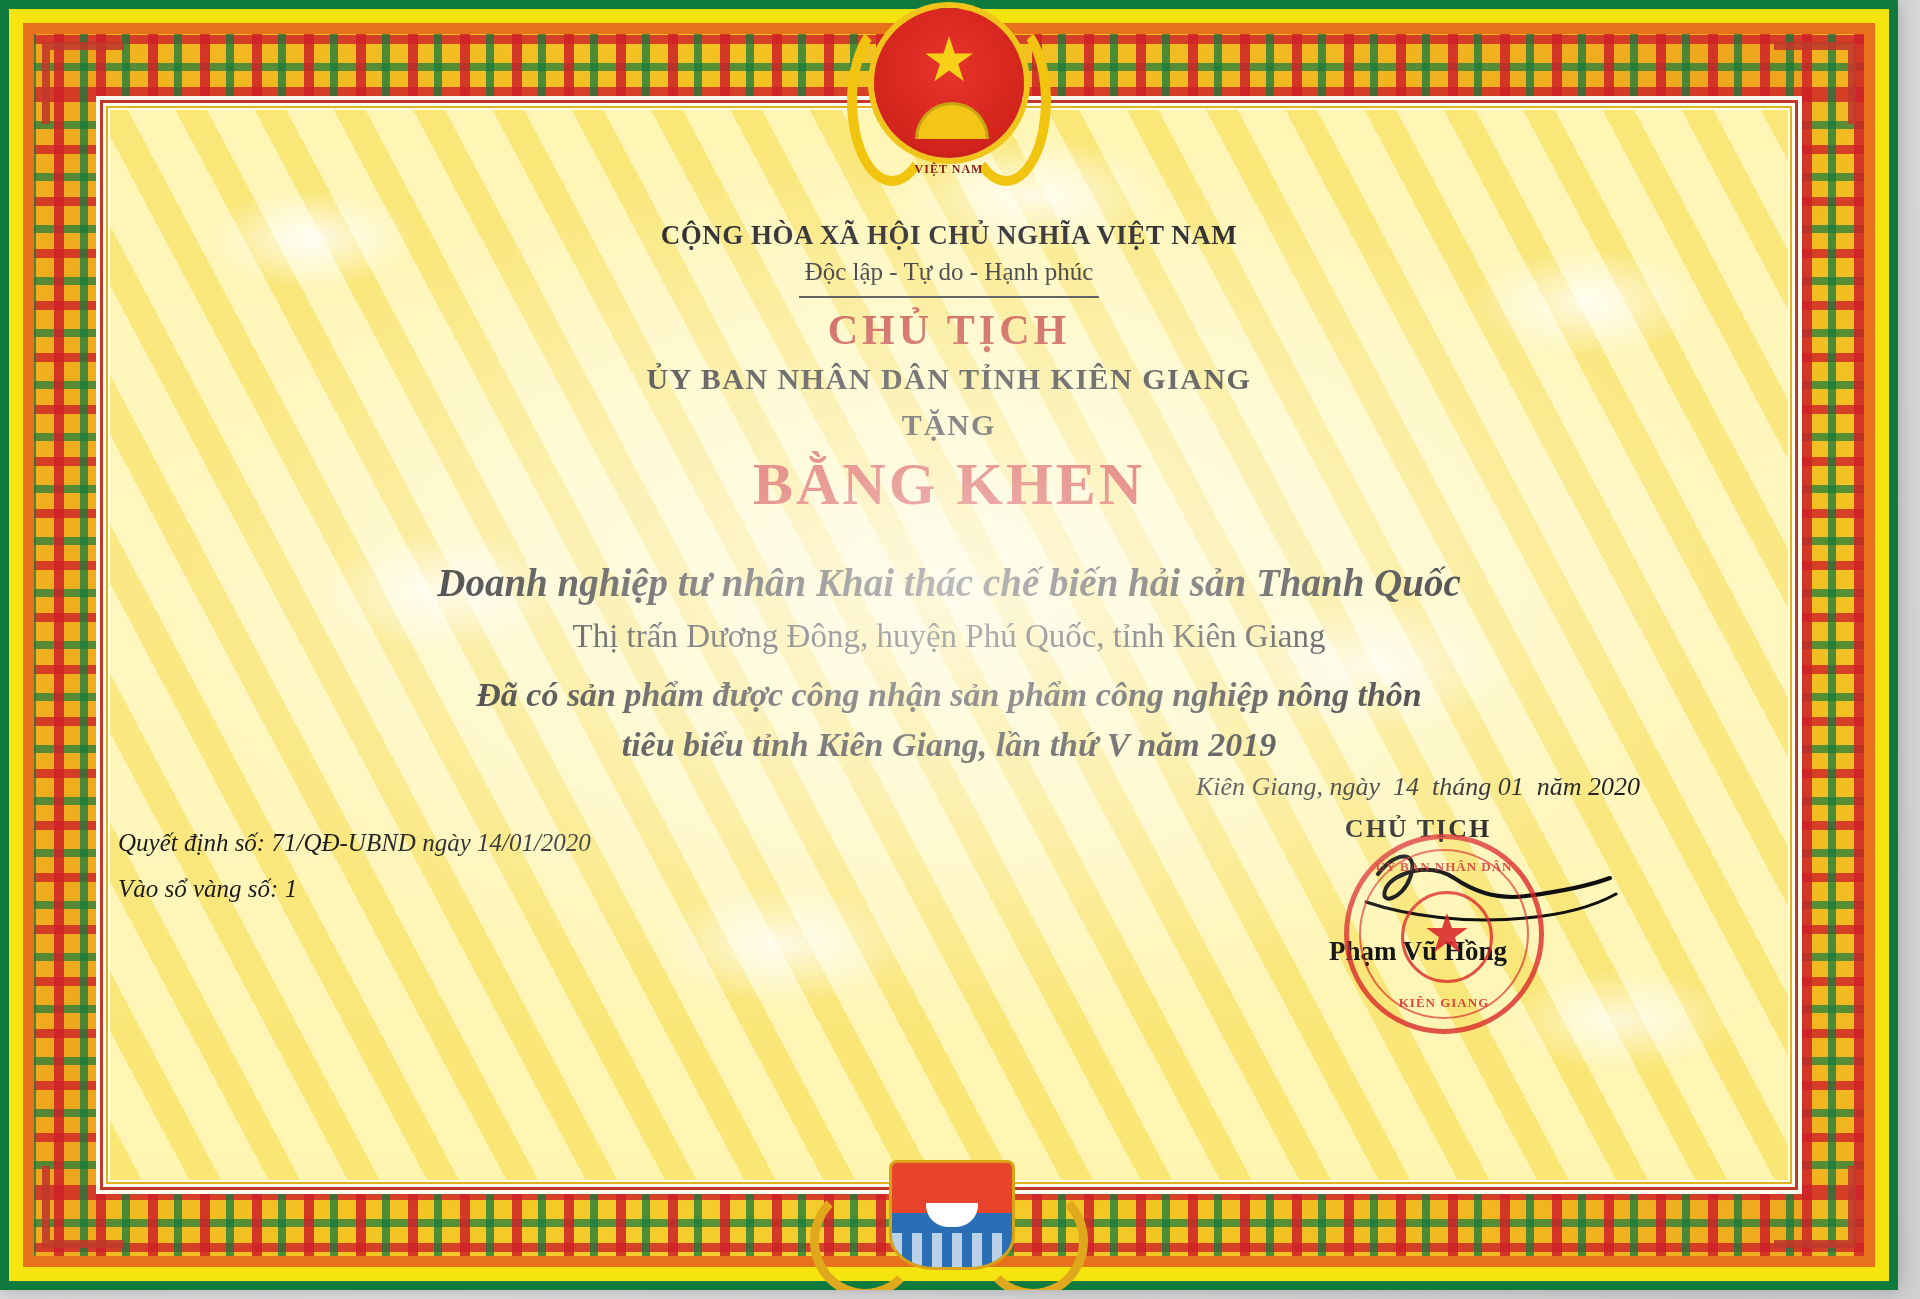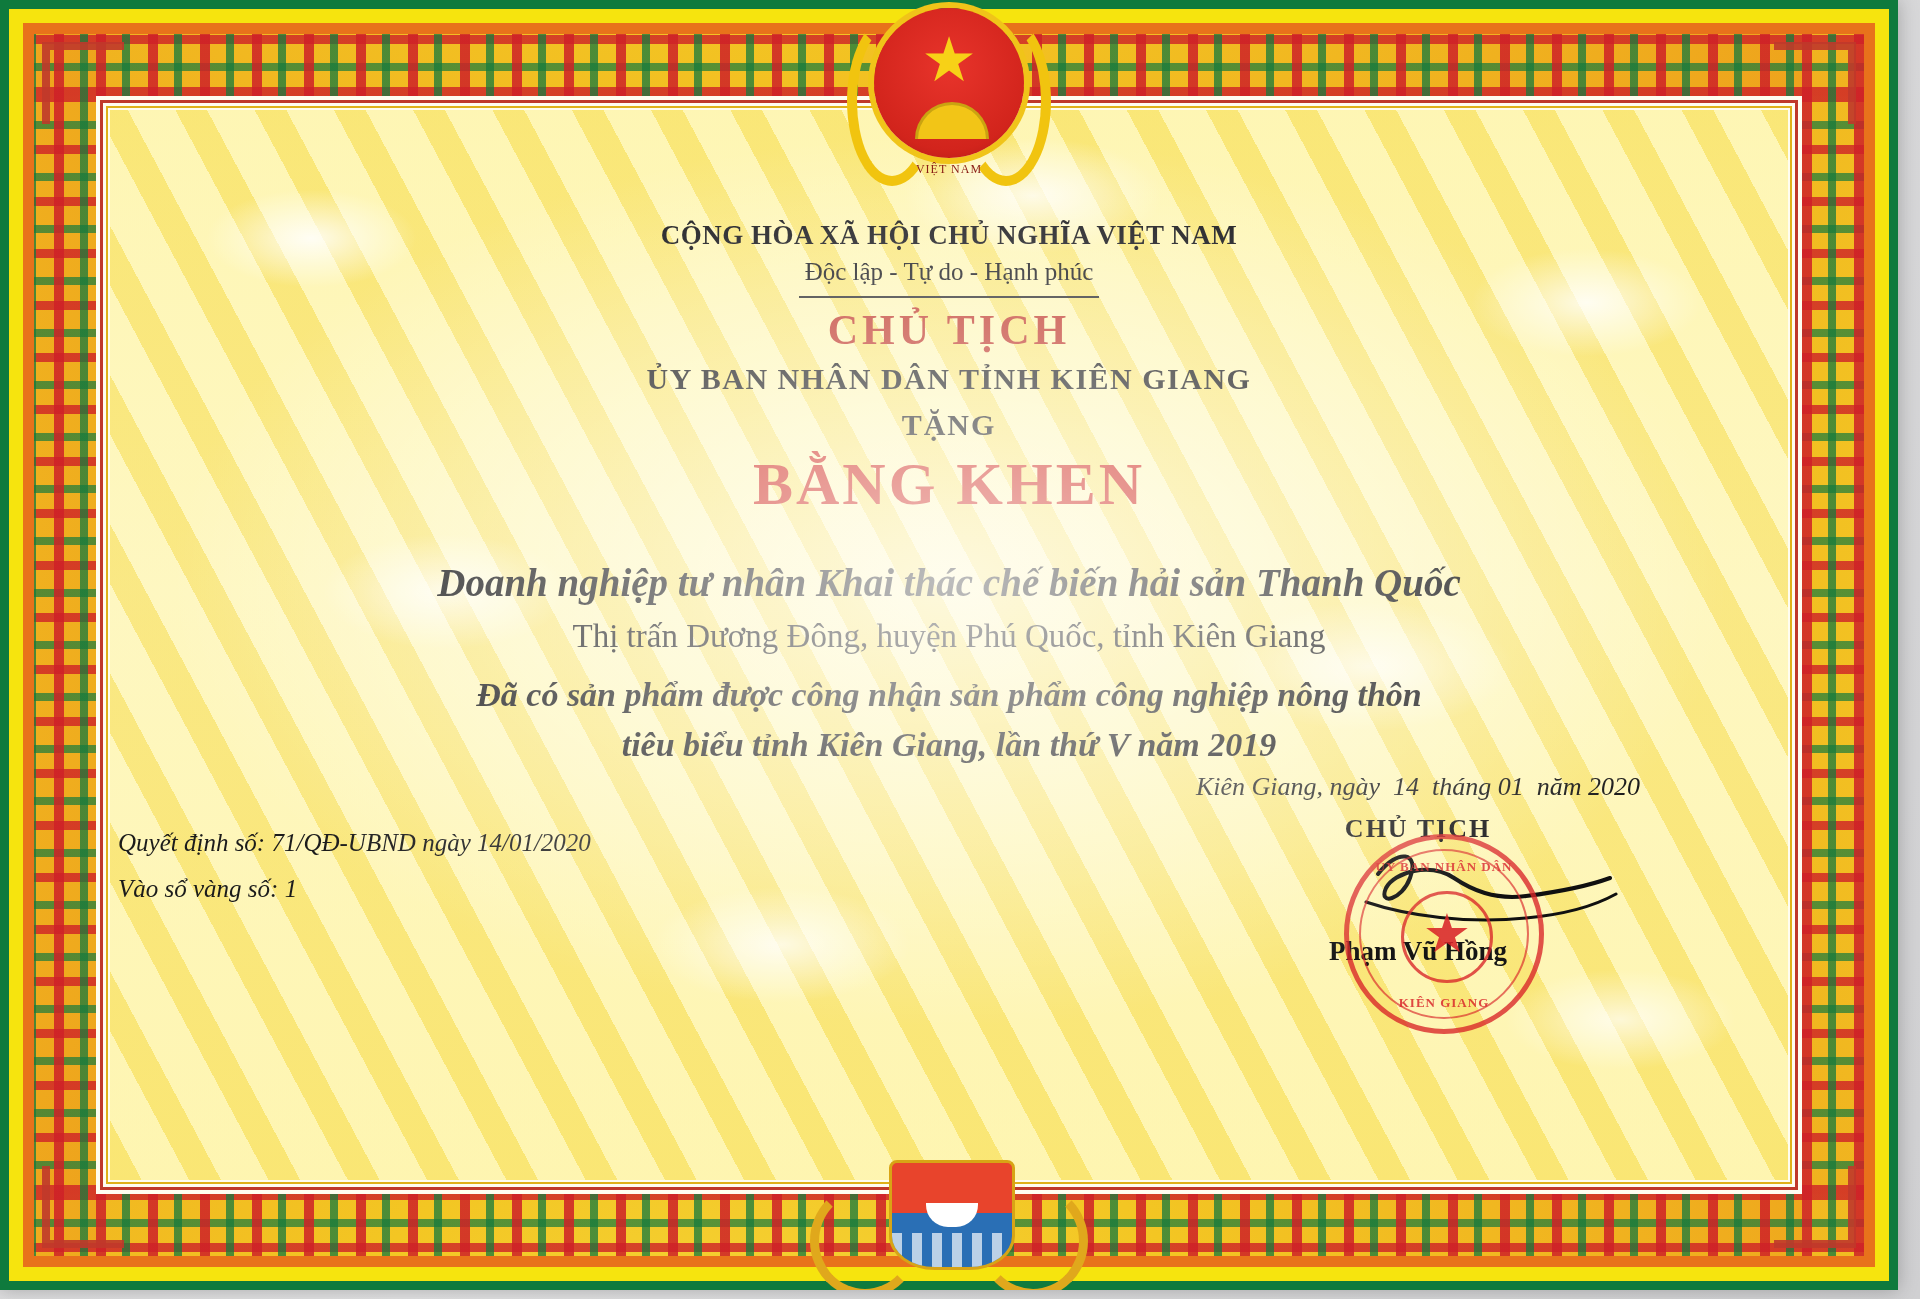--- a/index.html
+++ b/index.html
@@ -371,21 +371,21 @@
     border-top-color: transparent;
   }
   .emblem-wreath-l { left: 8px; }
   .emblem-wreath-r { right: 8px; transform: scaleX(-1); }
   .emblem-label {
     position: absolute;
     left: 0; right: 0;
     top: 168px;
     text-align: center;
     font-size: 12px;
-    font-weight: normal;
+    font-weight: bold;
     letter-spacing: 1px;
     color: #8a1d15;
   }
 
   
   .bottom-emblem {
     position: absolute;
     left: 50%;
     bottom: -4px;
     width: 290px;

